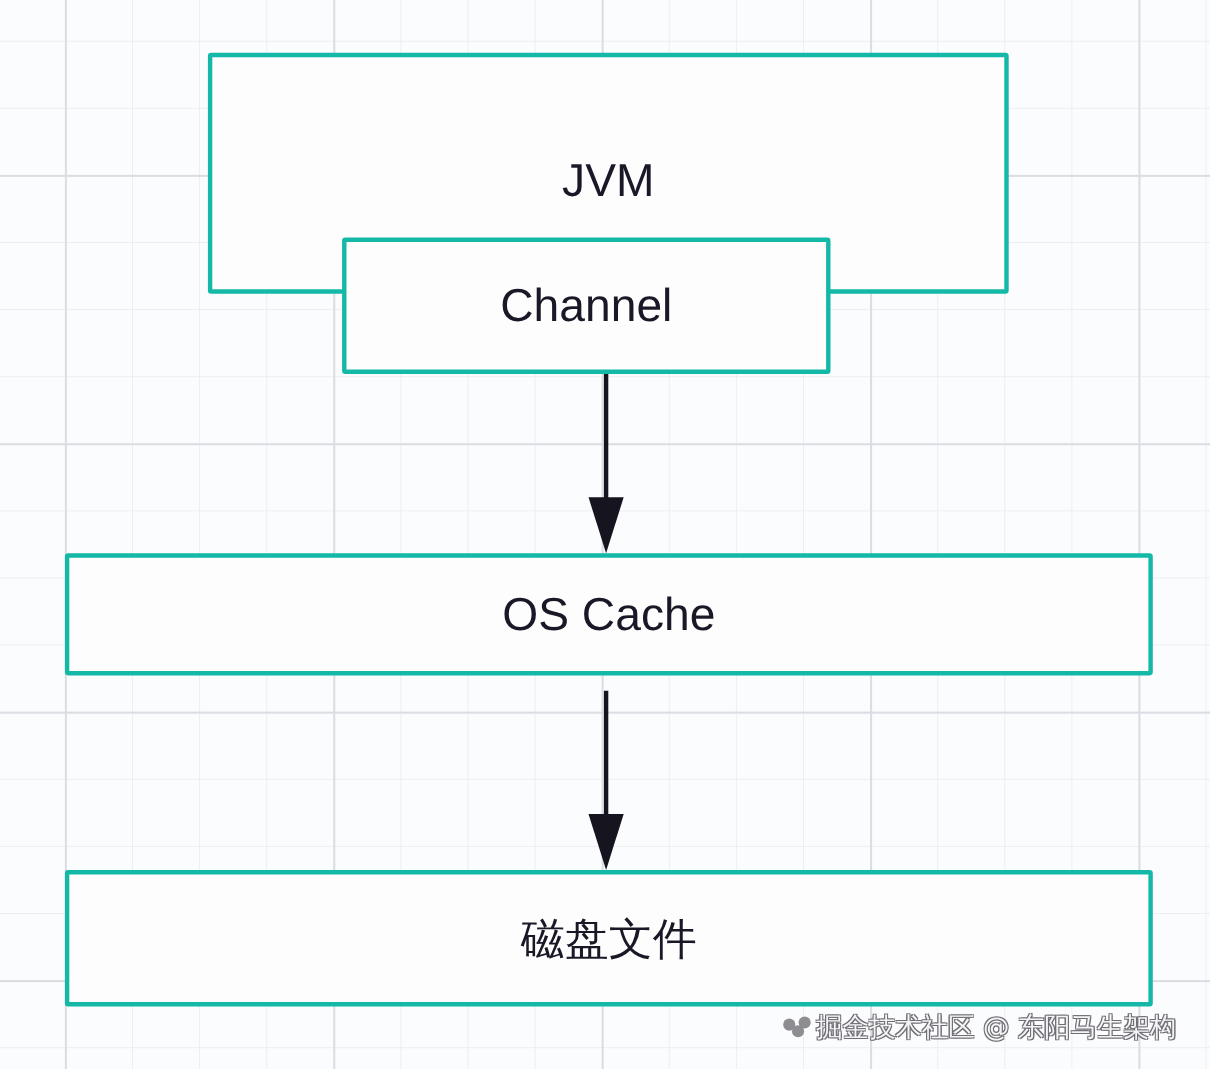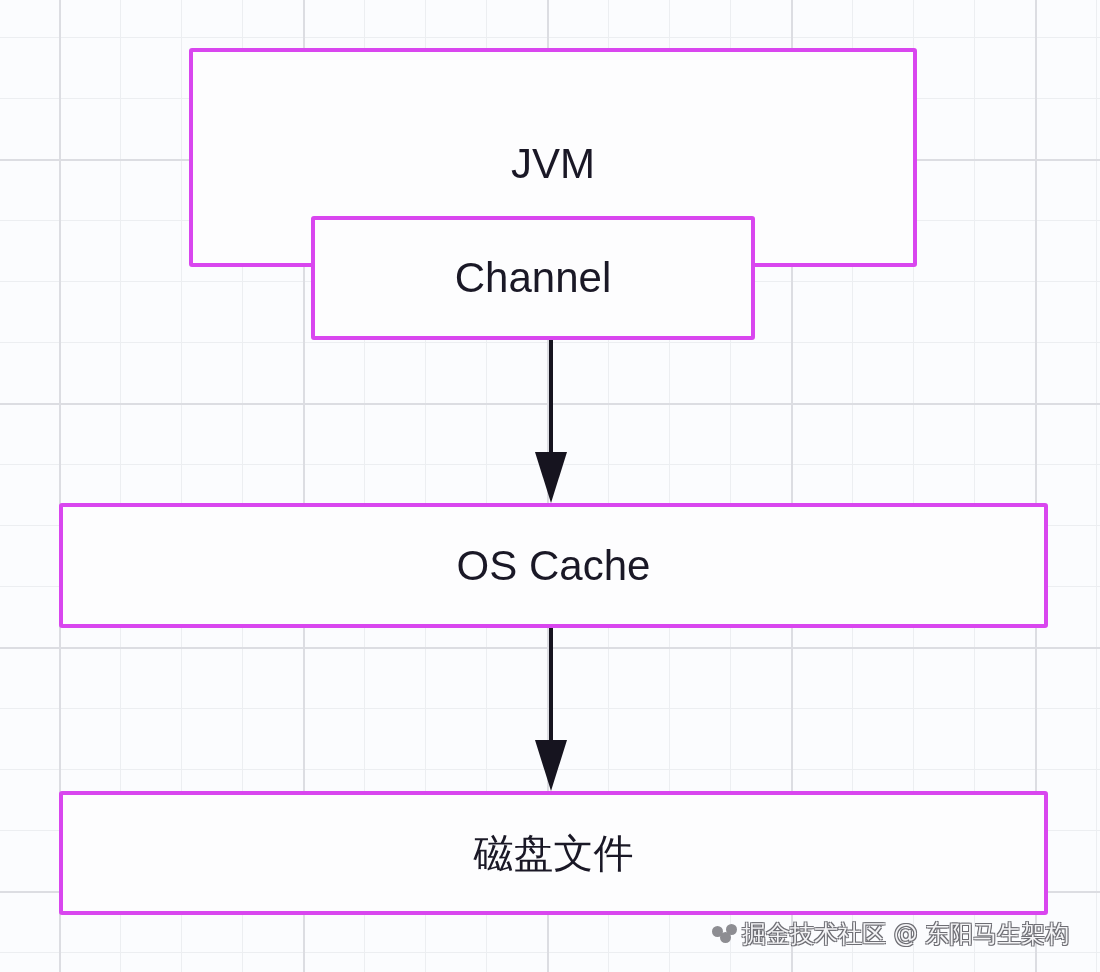--- a/index.html
+++ b/index.html
@@ -10,30 +10,30 @@
       linear-gradient(to right, #dcdde2 1.5px, transparent 1.5px),
       linear-gradient(to bottom, #dcdde2 1.5px, transparent 1.5px),
       linear-gradient(to right, #eceef1 1px, transparent 1px),
       linear-gradient(to bottom, #eceef1 1px, transparent 1px);
     background-size: 244px 244px, 244px 244px, 61px 61px, 61px 61px;
     background-position: 59px 159px, 59px 159px, 59px 159px, 59px 159px;
     font-family:"Liberation Sans", sans-serif;
   }
   .box {
     position:absolute; box-sizing:border-box;
-    border:4px solid #d946ef; border-radius:3px;
+    border:4px solid #14b8a6; border-radius:3px;
     background:#fdfdfe;
     color:#1a1826;
     display:flex; align-items:center; justify-content:center;
     font-size:42px;
   }
   #jvm { left:189px; top:48px; width:728px; height:219px; align-items:flex-start; }
   #jvm .lbl { margin-top:88px; }
   #channel { left:311px; top:216px; width:444px; height:124px; }
-  #oscache { left:59px; top:503px; width:989px; height:125px; }
+  #oscache { left:59px; top:503px; width:989px; height:111px; }
   #disk { left:59px; top:791px; width:989px; height:124px; font-family:"DejaVu Sans", sans-serif; font-size:40px; }
   svg.arrows { position:absolute; left:0; top:0; width:1100px; height:972px; pointer-events:none; }
   .wm {
     position:absolute; left:712px; top:918px;
     display:flex; align-items:center;
     font-family:"DejaVu Sans", sans-serif; font-size:24px;
     color:#f4f4f6;
     text-shadow: -1px -1px 0 #6e6e74, 1px -1px 0 #6e6e74, -1px 1px 0 #6e6e74, 1px 1px 0 #6e6e74;
   }
   .wm .logo { width:26px; height:20px; position:relative; margin-right:4px; }

